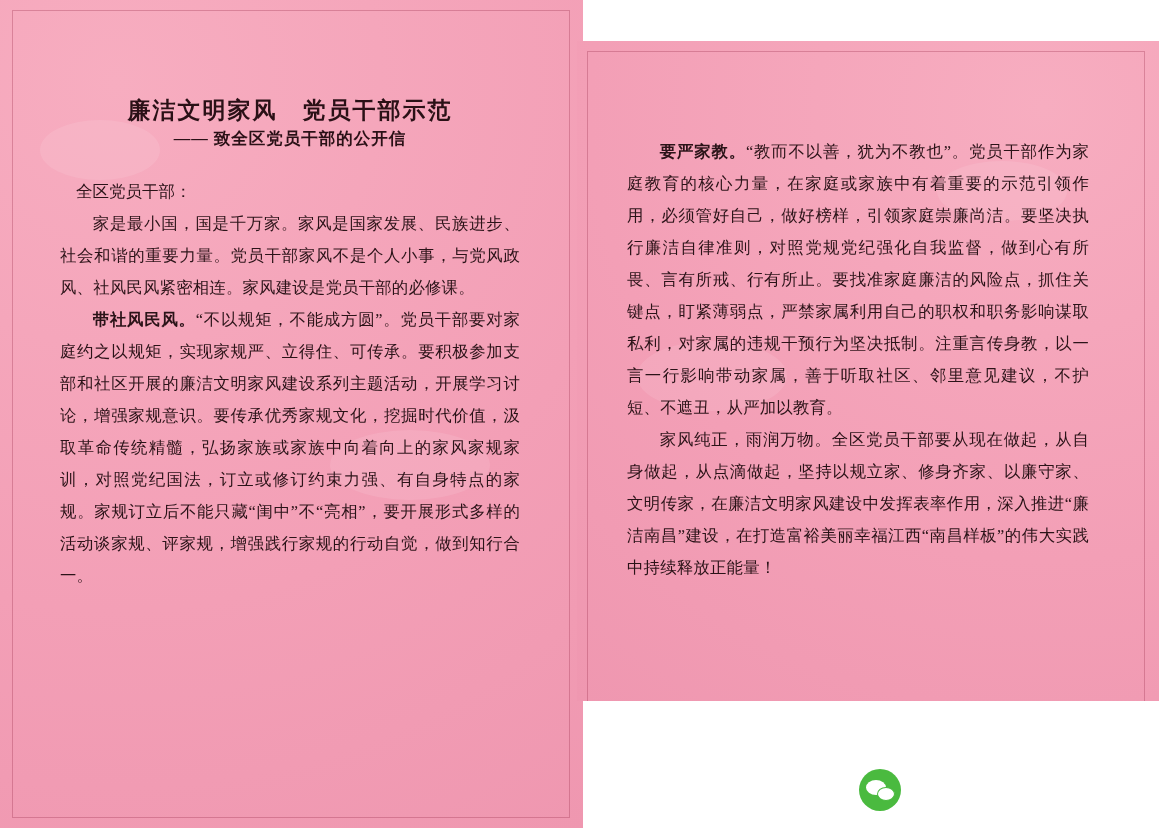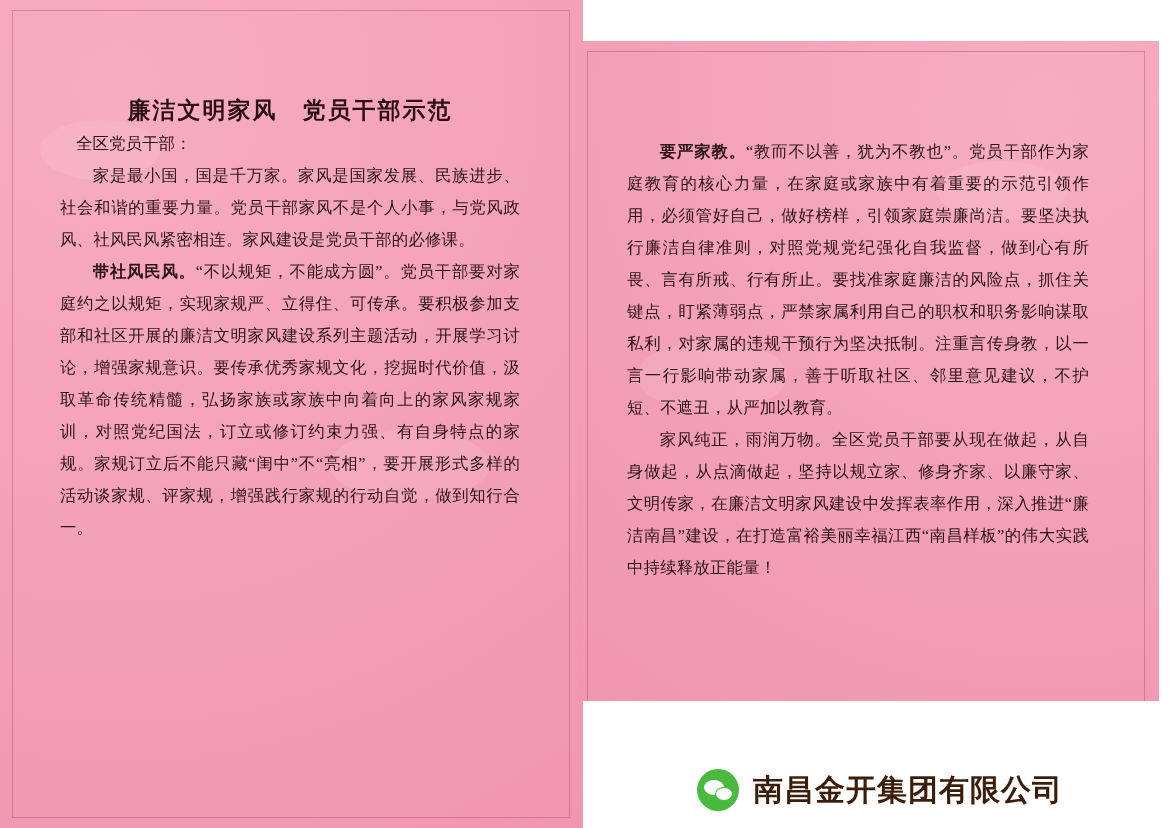--- a/index.html
+++ b/index.html
@@ -153,20 +153,21 @@
 
 <div class="page">
 
   <div class="sheet sheet-left">
     <div class="blotch" style="left:40px; top:120px; width:120px; height:60px;"></div>
     <div class="blotch" style="left:330px; top:430px; width:160px; height:70px;"></div>
     <div class="frame frame-left"></div>
 
     <div class="content content-left">
       <h1 class="doc-title">廉洁文明家风　党员干部示范</h1>
+      <div class="doc-subtitle">—— 致全区党员干部的公开信</div>
 
       <p class="salutation">全区党员干部：</p>
 
       <p class="para indent">家是最小国，国是千万家。家风是国家发展、民族进步、社会和谐的重要力量。党员干部家风不是个人小事，与党风政风、社风民风紧密相连。家风建设是党员干部的必修课。</p>
 
       <p class="para indent"><span class="lead">带社风民风。</span><span>“不以规矩，不能成方圆”。党员干部要对家庭约之以规矩，实现家规严、立得住、可传承。要积极参加支部和社区开展的廉洁文明家风建设系列主题活动，开展学习讨论，增强家规意识。要传承优秀家规文化，挖掘时代价值，汲取革命传统精髓，弘扬家族或家族中向着向上的家风家规家训，对照党纪国法，订立或修订约束力强、有自身特点的家规。家规订立后不能只藏“闺中”不“亮相”，要开展形式多样的活动谈家规、评家规，增强践行家规的行动自觉，做到知行合一。</span></p>
     </div>
   </div>
 
   <div class="gap"></div>
@@ -183,16 +184,15 @@
       <p class="para indent">家风纯正，雨润万物。全区党员干部要从现在做起，从自身做起，从点滴做起，坚持以规立家、修身齐家、以廉守家、文明传家，在廉洁文明家风建设中发挥表率作用，深入推进“廉洁南昌”建设，在打造富裕美丽幸福江西“南昌样板”的伟大实践中持续释放正能量！</p>
 
     </div>
   </div>
 
   <div class="footer">
     <div class="wechat">
       <div class="b1"></div>
       <div class="b2"></div>
     </div>
-    <div class="footer-title">南昌金开集团有限公司</div>
   </div>
 
 </div>
 
 </body></html>

